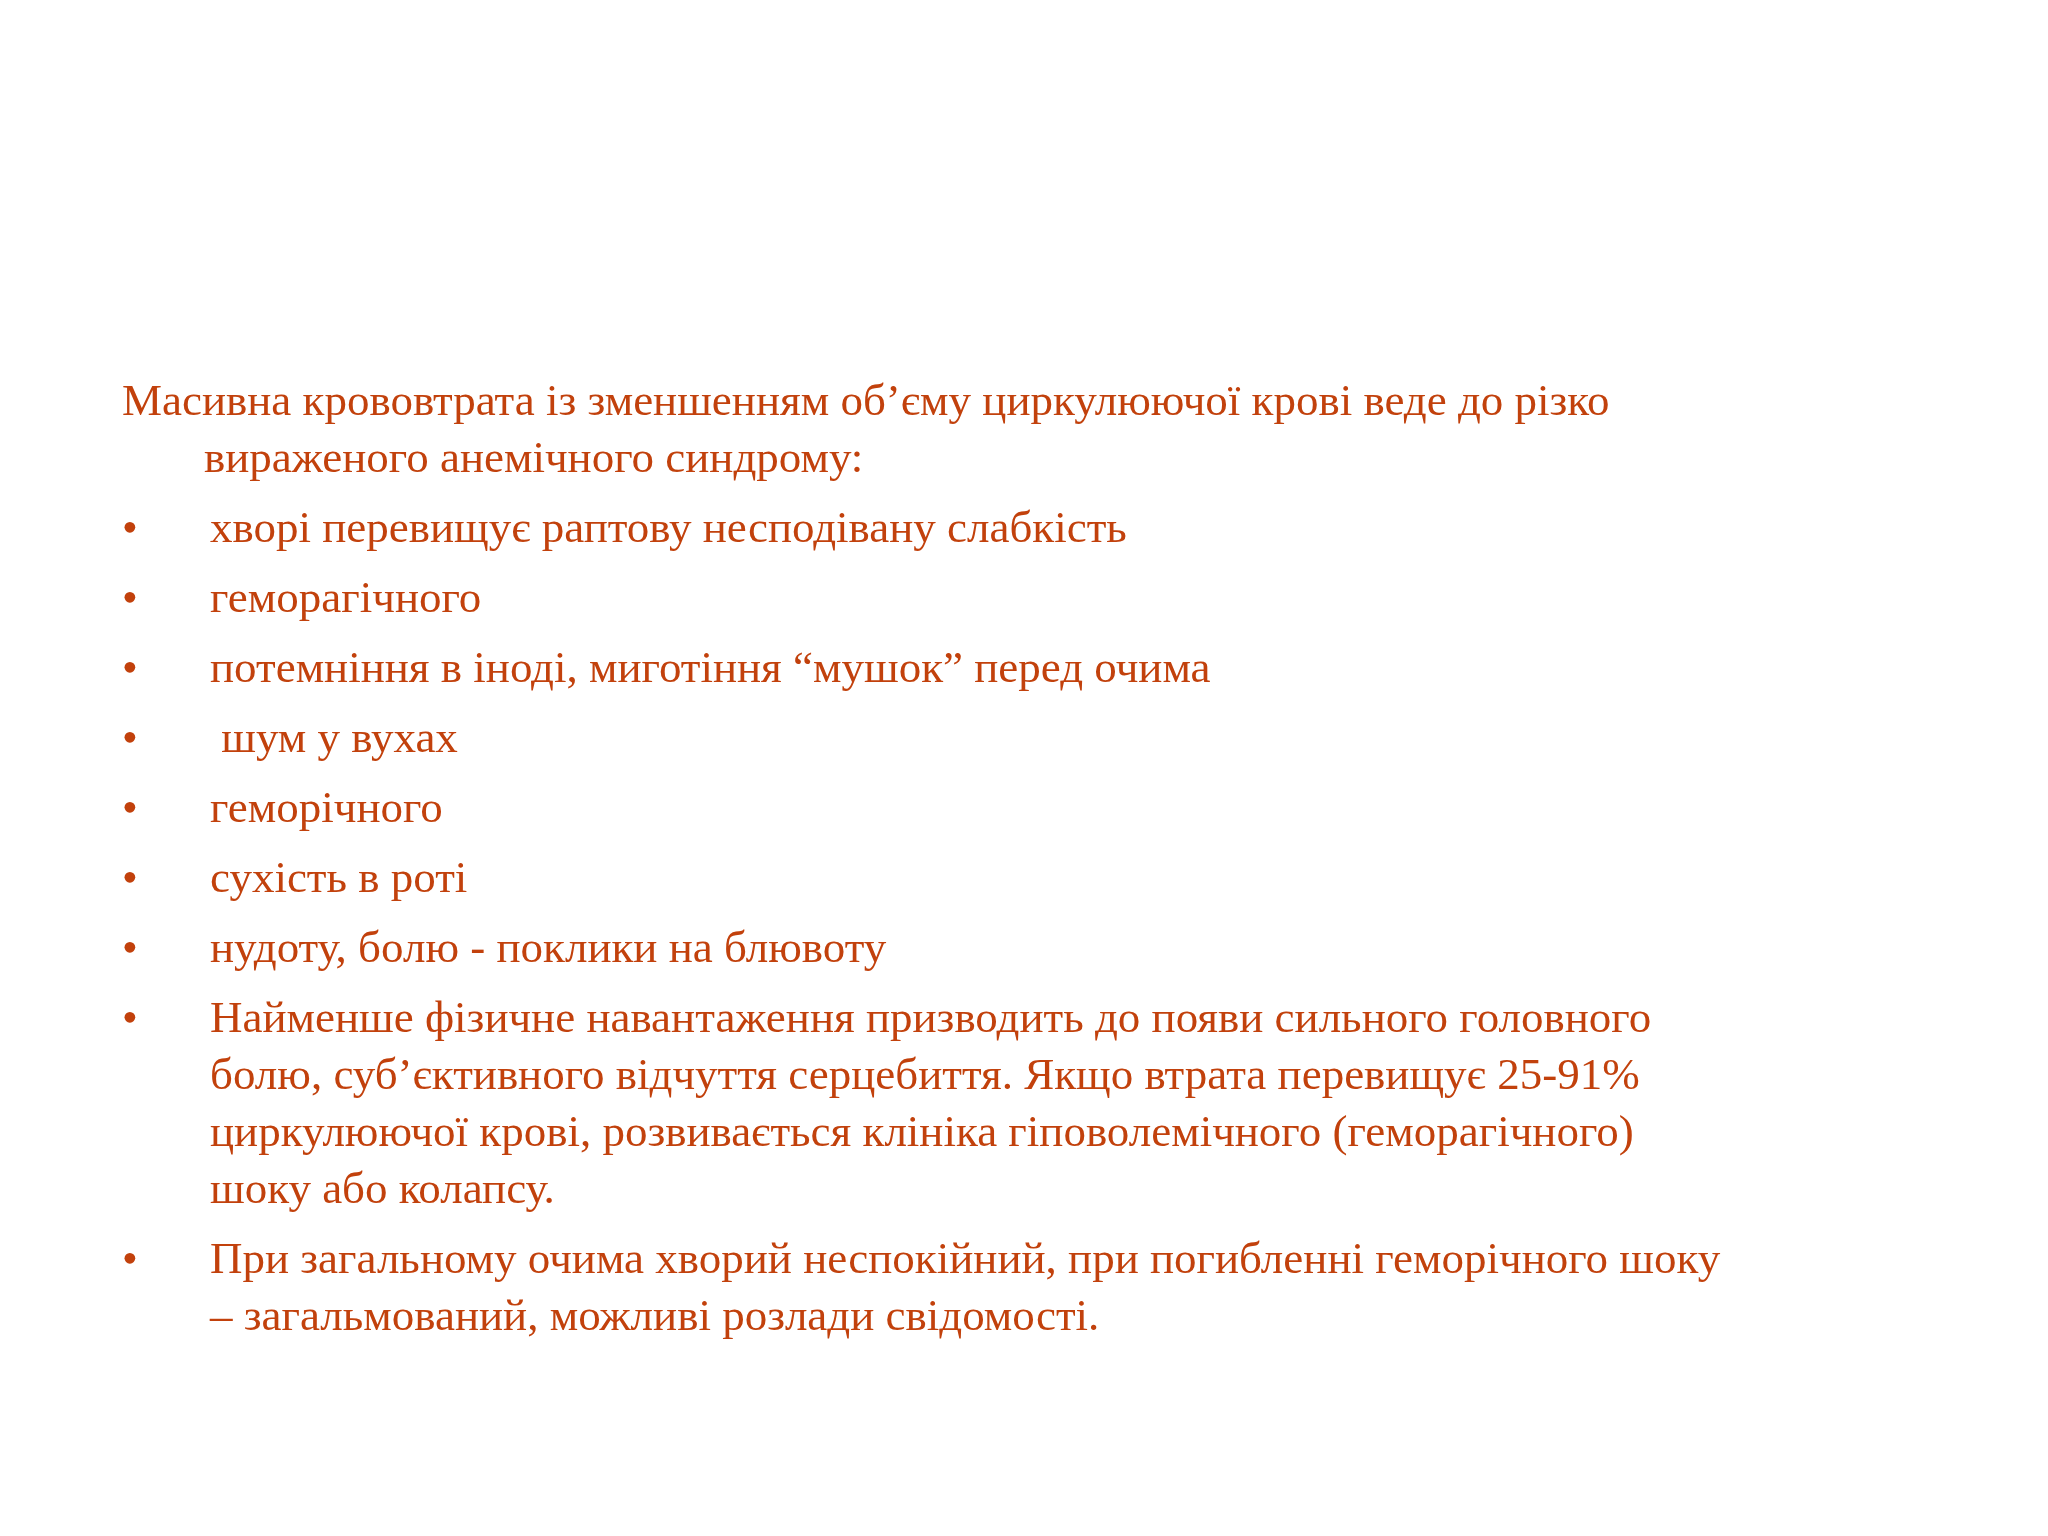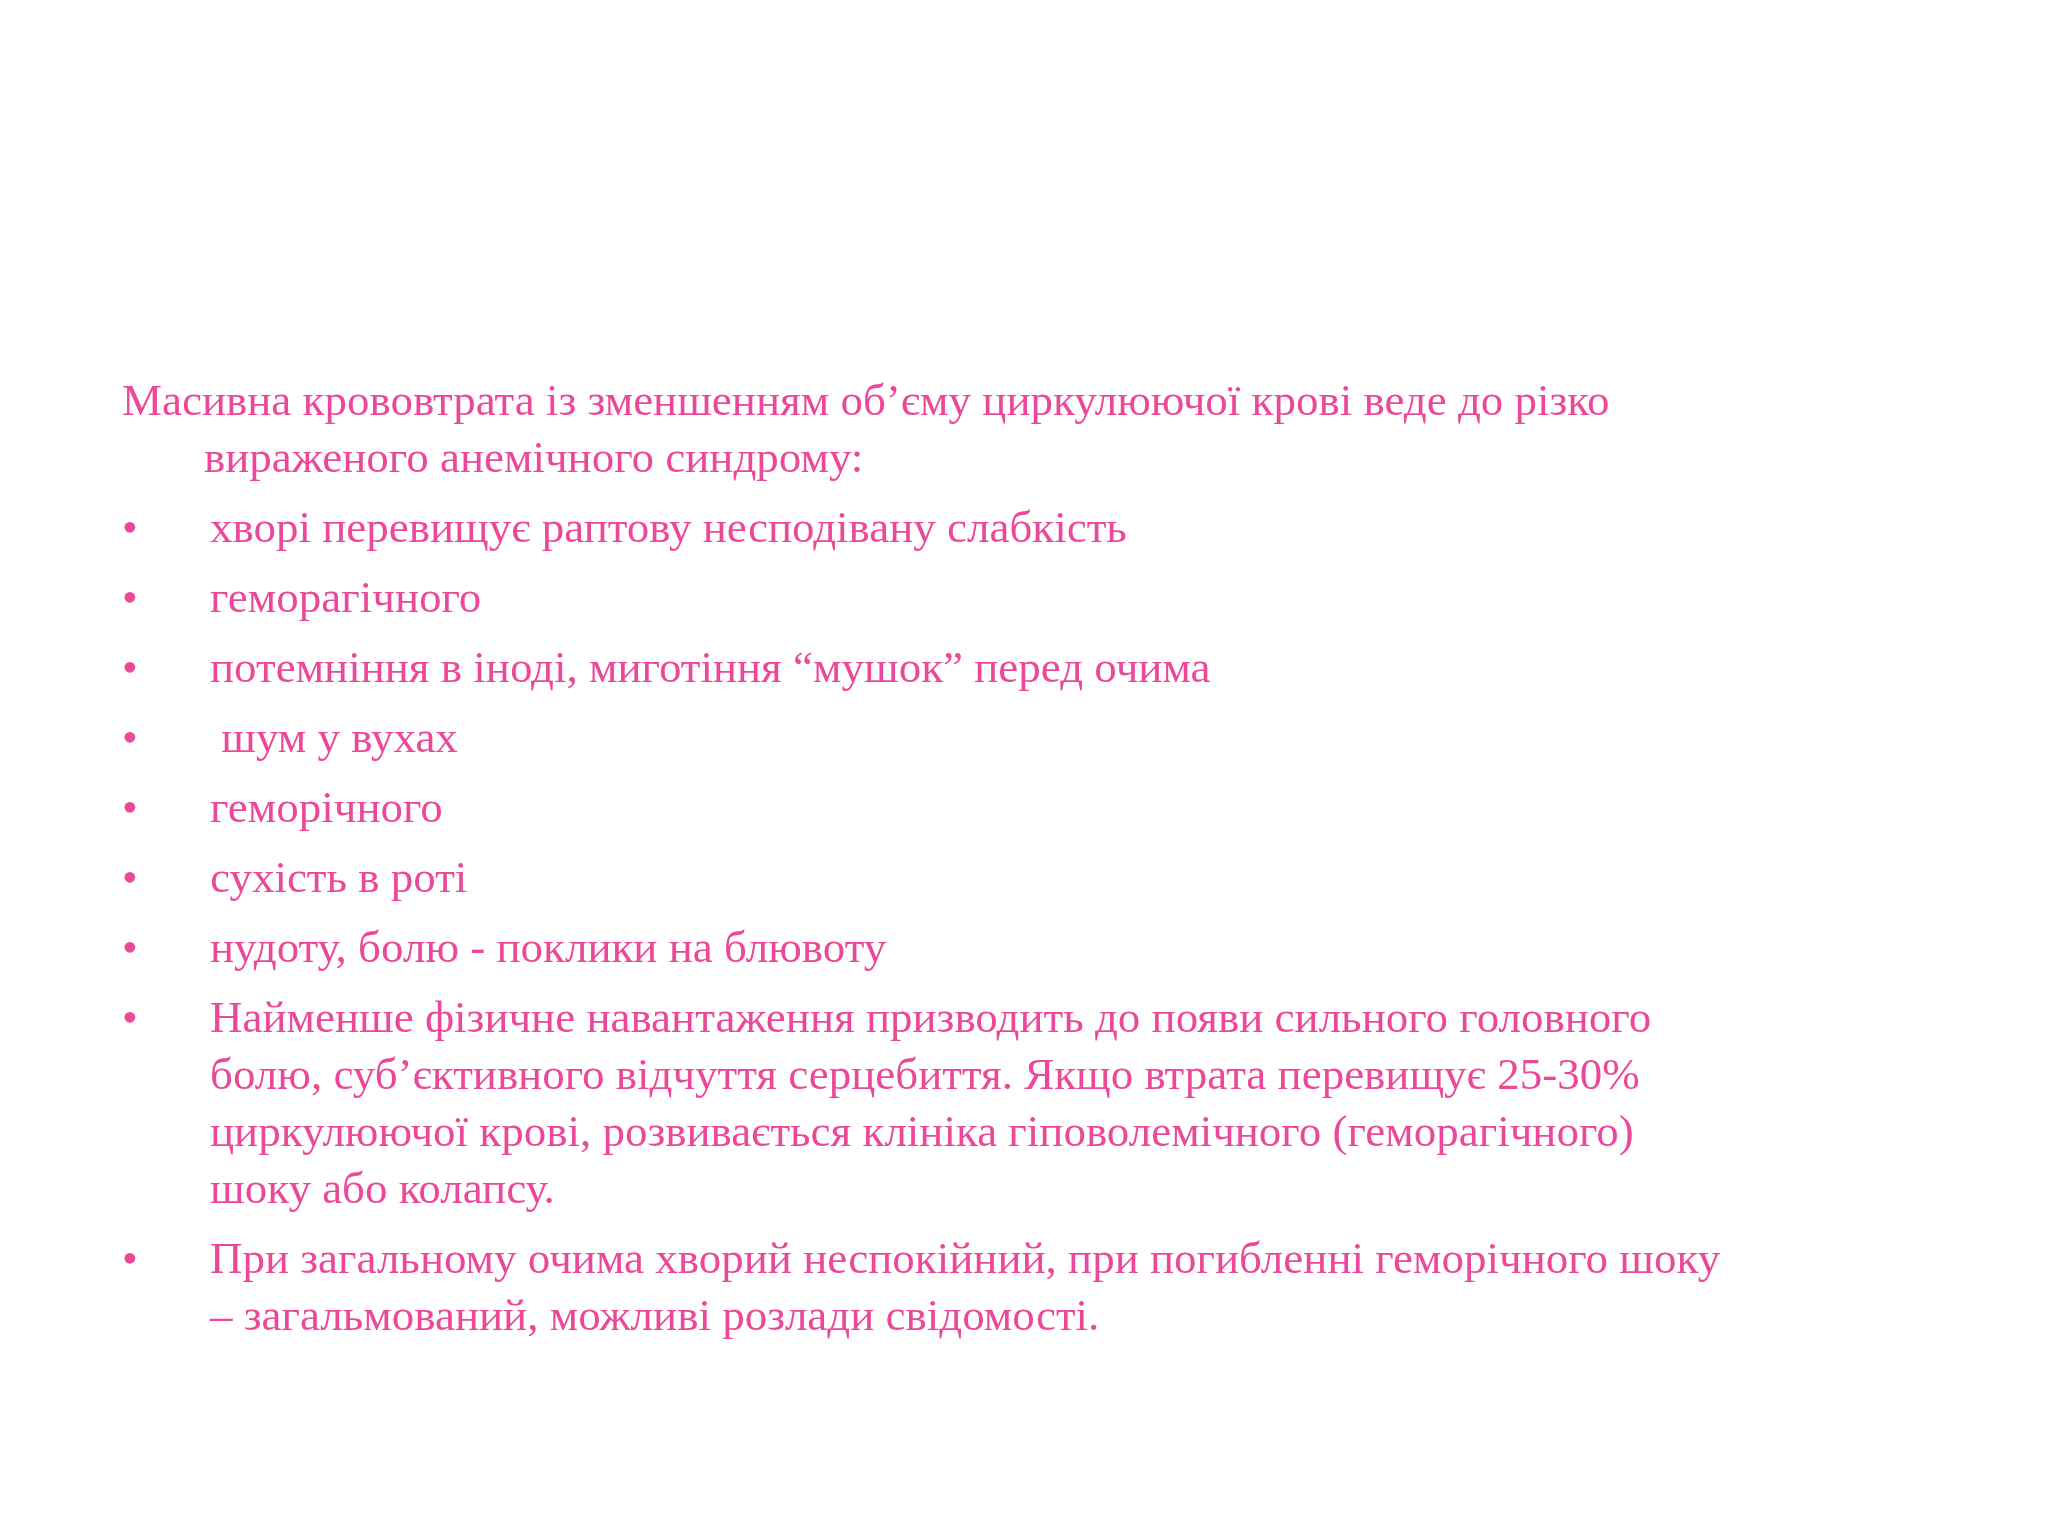--- a/index.html
+++ b/index.html
@@ -7,21 +7,21 @@
     padding: 0;
     background: #ffffff;
   }
   .slide {
     position: relative;
     width: 2048px;
     height: 1536px;
     background: #ffffff;
     overflow: hidden;
     font-family: "Liberation Serif", "DejaVu Serif", serif;
-    color: #ec4899;
+    color: #c2410c;
   }
   .content {
     position: absolute;
     left: 122px;
     top: 372px;
     width: 1850px;
     font-size: 45px;
     line-height: 57px;
   }
   .intro {
@@ -87,21 +87,21 @@
     </div>
 
     <div class="bullet-item">
       <span class="marker">•</span>
       <span class="bullet-text">нудоту, болю - поклики на блювоту</span>
     </div>
 
     <div class="bullet-item">
       <span class="marker">•</span>
       <span class="bullet-text">Найменше фізичне навантаження призводить до появи сильного головного
-болю, суб’єктивного відчуття серцебиття. Якщо втрата перевищує 25-30%
+болю, суб’єктивного відчуття серцебиття. Якщо втрата перевищує 25-91%
 циркулюючої крові, розвивається клініка гіповолемічного (геморагічного)
 шоку або колапсу.</span>
     </div>
 
     <div class="bullet-item">
       <span class="marker">•</span>
       <span class="bullet-text">При загальному очима хворий неспокійний, при погибленні геморічного шоку
 – загальмований, можливі розлади свідомості.</span>
     </div>
 

